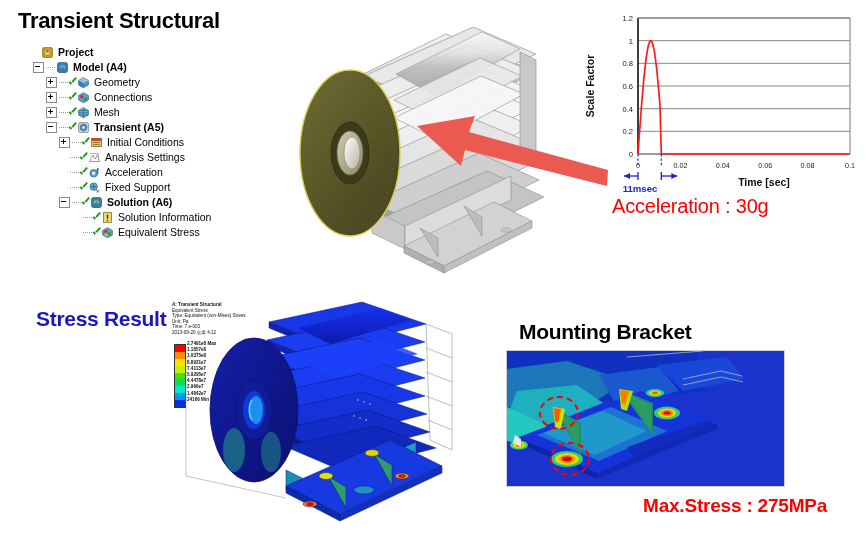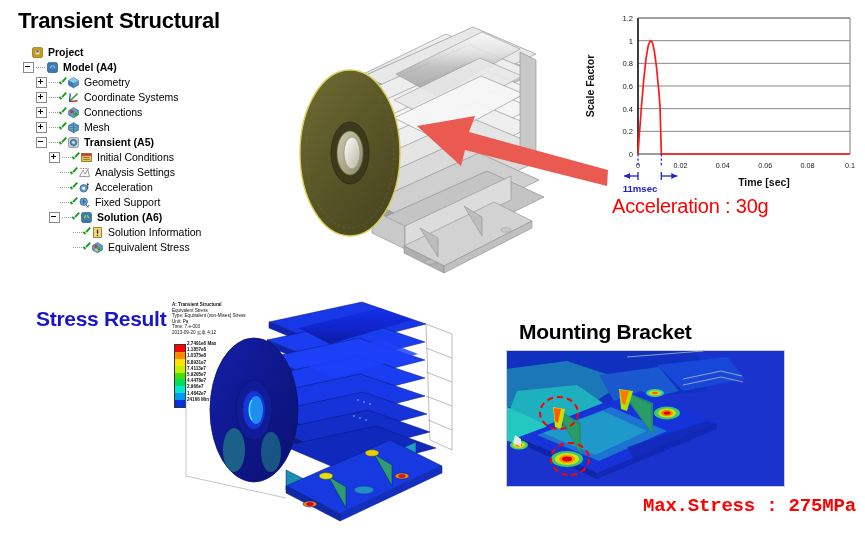--- a/index.html
+++ b/index.html
@@ -23,25 +23,25 @@
   .bracket-title{
     left:519px;top:320px;font-size:21px;font-weight:bold;color:#000;
     letter-spacing:-0.3px;white-space:nowrap;
   }
   .accel-label{
     left:612px;top:195px;font-size:20px;font-weight:normal;color:#ff0000;
     white-space:nowrap;letter-spacing:-0.2px;
   }
   .maxstress-label{
     left:643px;top:495px;font-size:19px;font-weight:bold;color:#ff0000;
-    white-space:nowrap;letter-spacing:-0.2px;font-family:Liberation Mono, monospace;
+    white-space:nowrap;letter-spacing:-0.2px;
   }
 
   
-  .tree{left:10px;top:45px;font-size:10.5px;line-height:15.2px;color:#000;}
+  .tree{left:20px;top:45px;font-size:10.5px;line-height:15.2px;color:#000;}
   .trow{display:flex;align-items:center;height:15px;white-space:nowrap;position:relative;}
   .tlabel{margin-left:3px;}
   .tbold{font-weight:bold;}
   .expander{
     width:9px;height:9px;border:1px solid #8a8a8a;background:#fff;
     display:inline-block;position:relative;margin-right:2px;flex:0 0 auto;
   }
   .expander:before{
     content:"";position:absolute;left:1px;top:3px;width:5px;height:1px;background:#000;
   }
@@ -133,34 +133,20 @@
       <span class="dashline"></span>
       <span class="chk"></span>
       <span class="ico">
         <svg width="13" height="13" viewBox="0 0 16 16">
           <path d="M8 2 L14 5.5 L14 11 L8 14.5 L2 11 L2 5.5 Z" fill="#4f93c8" stroke="#22557f" stroke-width="0.8"></path>
           <path d="M8 2 L14 5.5 L8 9 L2 5.5 Z" fill="#8fc8e8"></path>
           <path d="M8 9 L8 14.5 L2 11 L2 5.5 Z" fill="#3a7bb0"></path>
         </svg>
       </span>
       <span class="tlabel">Geometry</span>
-    </div>
-    <div class="trow">
-      <span class="indent" style="width: 26px;"></span>
-      <span class="expander plus"></span>
-      <span class="dashline"></span>
-      <span class="chk"></span>
-      <span class="ico">
-        <svg width="13" height="13" viewBox="0 0 16 16">
-          <line x1="3" y1="13" x2="13" y2="3" stroke="#1a9c1a" stroke-width="1.6"></line>
-          <line x1="3" y1="13" x2="13" y2="12" stroke="#d02020" stroke-width="1.6"></line>
-          <line x1="3" y1="13" x2="4" y2="3" stroke="#2040d0" stroke-width="1.6"></line>
-        </svg>
-      </span>
-      <span class="tlabel">Coordinate Systems</span>
     </div>
     <div class="trow">
       <span class="indent" style="width: 26px;"></span>
       <span class="expander plus"></span>
       <span class="dashline"></span>
       <span class="chk"></span>
       <span class="ico">
         <svg width="13" height="13" viewBox="0 0 16 16">
           <path d="M8 2 L14 5.5 L14 11 L8 14.5 L2 11 L2 5.5 Z" fill="#5fa0cf" stroke="#22557f" stroke-width="0.8"></path>
           <circle cx="6" cy="7" r="2.2" fill="#d03030"></circle>

